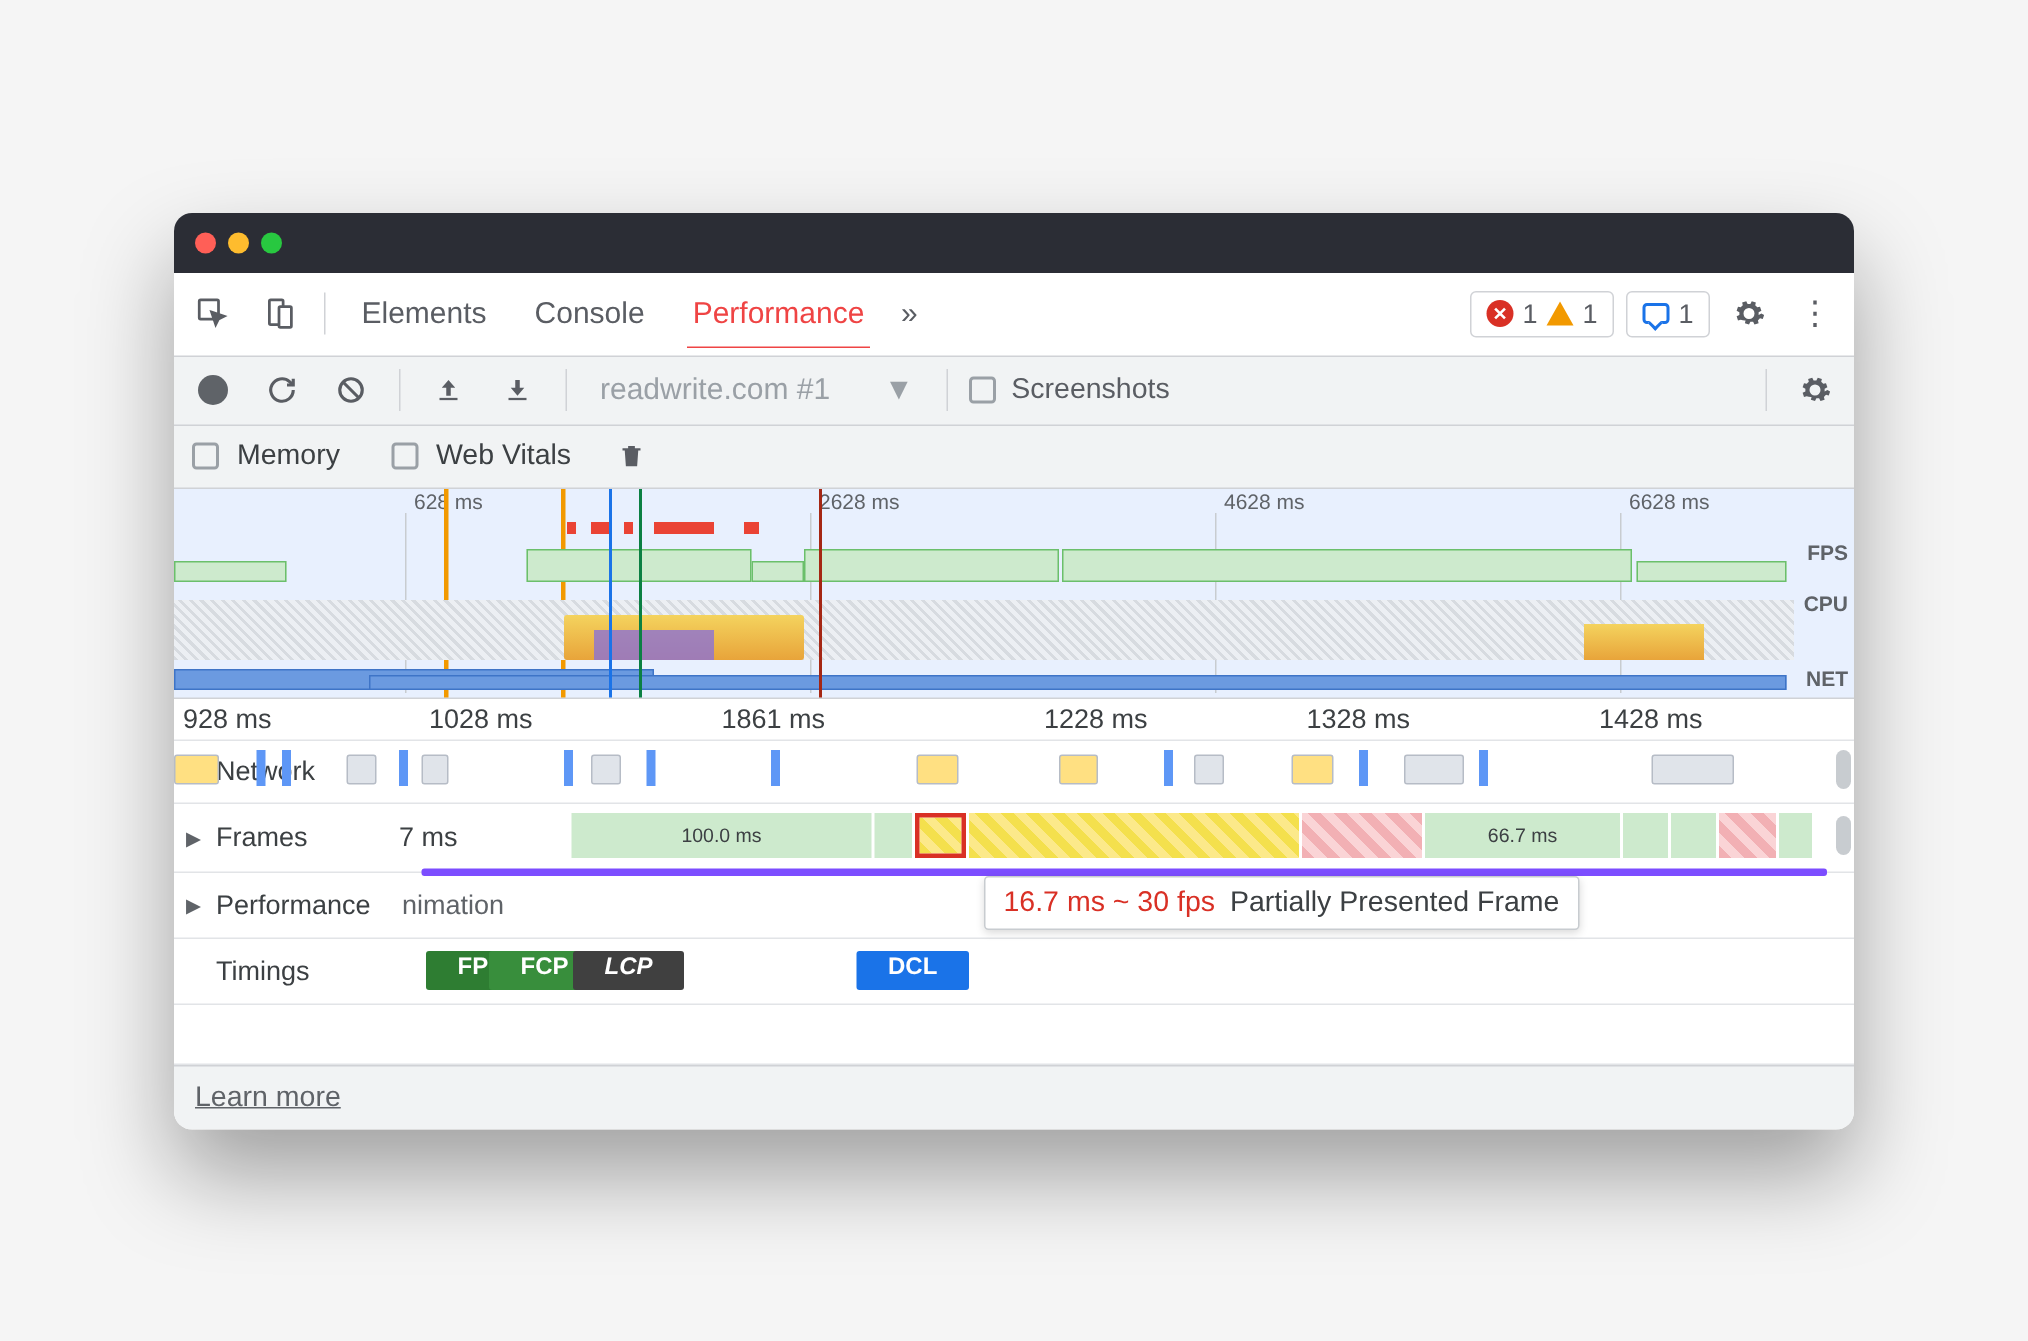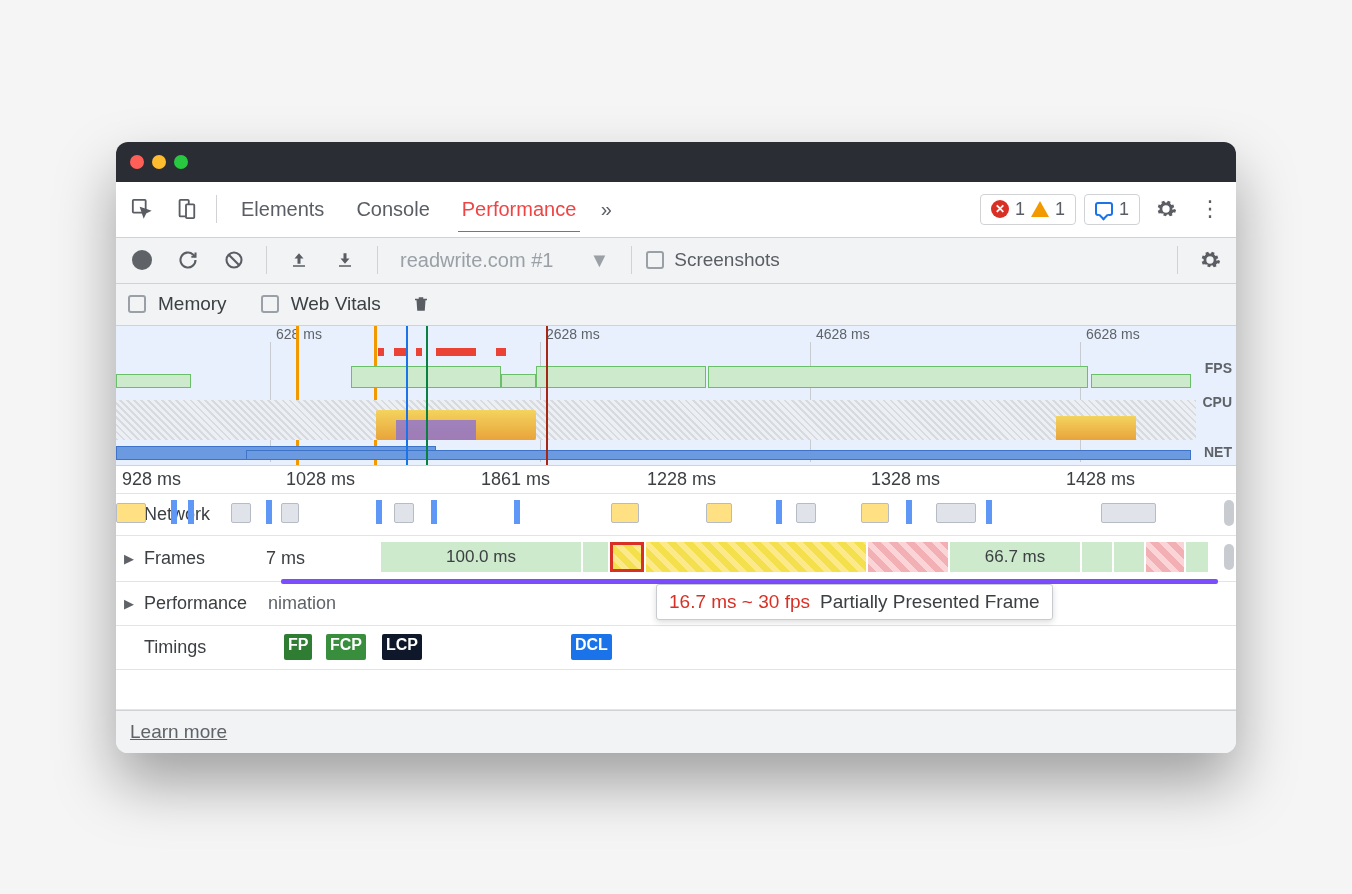--- a/index.html
+++ b/index.html
@@ -93,36 +93,36 @@
   .ruler span { position:absolute; }
 
   .lane { display:flex;align-items:center;height:42px;border-bottom:1px solid #e2e4e7;background:#fff;position:relative;font-size:18px;color:#3c4043;}
   .lane .disclosure{ margin:0 6px 0 8px; color:#5f6368; font-size:13px;}
   .lane .label{ min-width:130px; padding-left:4px;}
   .lane .track{ position:absolute;left:0;right:0;top:0;bottom:0;}
 
   .net-seg{position:absolute;top:9px;height:20px;background:#e0e4ea;border:1px solid #b6bcc6;border-radius:2px;}
   .net-tick{position:absolute;top:6px;width:6px;height:24px;background:#5e97f6;}
 
-  .frame-seg{position:absolute;top:6px;height:30px;display:flex;align-items:center;justify-content:center;font-size:17px;font-weight:500;}
+  .frame-seg{position:absolute;top:6px;height:30px;display:flex;align-items:center;justify-content:center;font-size:13px;font-weight:500;}
   .fg-green{background:#cdeacd;color:#3c4043;}
   .fg-yellow{background:repeating-linear-gradient(45deg,#f4e04d,#f4e04d 6px,#fce98a 6px,#fce98a 12px);}
   .fg-red{background:repeating-linear-gradient(45deg,#f2b0b4,#f2b0b4 6px,#fad4d6 6px,#fad4d6 12px);}
   .fg-highlight{border:3px solid #d93025;}
 
   .tooltip {
     position:absolute;background:#fff;border:1px solid #c8ccd0;border-radius:3px;
     padding:6px 12px;font-size:19px;box-shadow:0 2px 6px rgba(0,0,0,0.15);
     display:flex;gap:10px;align-items:center; z-index:5;
   }
   .tooltip .tt-metric{color:#d93025;}
   .tooltip .tt-desc{color:#3c4043;text-align:center;}
 
-  .timing-chip{position:absolute;top:8px;height:26px;padding:2px 4px;color:#fff;font-size:16px;font-weight:600;border-radius:2px;}
-  .tc-fp{background:#2e7d32;} .tc-fcp{background:#388e3c;} .tc-lcp{background:#0f172a;} .tc-dcl{background:#1a73e8;}
+  .timing-chip{position:absolute;top:8px;height:26px;padding:2px 21px;color:#fff;font-size:16px;font-weight:600;border-radius:2px;}
+  .tc-fp{background:#2e7d32;} .tc-fcp{background:#388e3c;} .tc-lcp{background:#404040;font-style:italic;} .tc-dcl{background:#1a73e8;}
 
   .purple-bar{position:absolute;height:5px;background:#7c4dff;border-radius:2px;}
 
   .footer {
     border-top:1px solid #d0d2d6;background:#f1f3f4;padding:10px 14px;font-size:19px;color:#5f6368;
     display:flex;gap:10px;align-items:center;
   }
   .footer a{color:#5f6368;text-decoration:underline;cursor:pointer;}
 
   svg { display:block; }
@@ -273,21 +273,21 @@
 
     <div class="ov-vline" style="left:290px;background:#1a73e8"></div>
     <div class="ov-vline" style="left:310px;background:#0b8043"></div>
     <div class="ov-vline" style="left:430px;background:#a52714"></div>
   </div>
 
   <div class="ruler">
     <span style="left:6px">928 ms</span>
     <span style="left:170px">1028 ms</span>
     <span style="left:365px">1861 ms</span>
-    <span style="left:531px">1228 ms</span>
+    <span style="left:580px">1228 ms</span>
     <span style="left:755px">1328 ms</span>
     <span style="left:950px">1428 ms</span>
   </div>
 
   <div class="lane">
     <span class="disclosure">▶</span>
     <span class="label">Network</span>
     <div class="track">
       <div class="net-seg" style="left:0;width:30px;background:#ffe082;"></div>
       <div class="net-tick" style="left:55px"></div>

